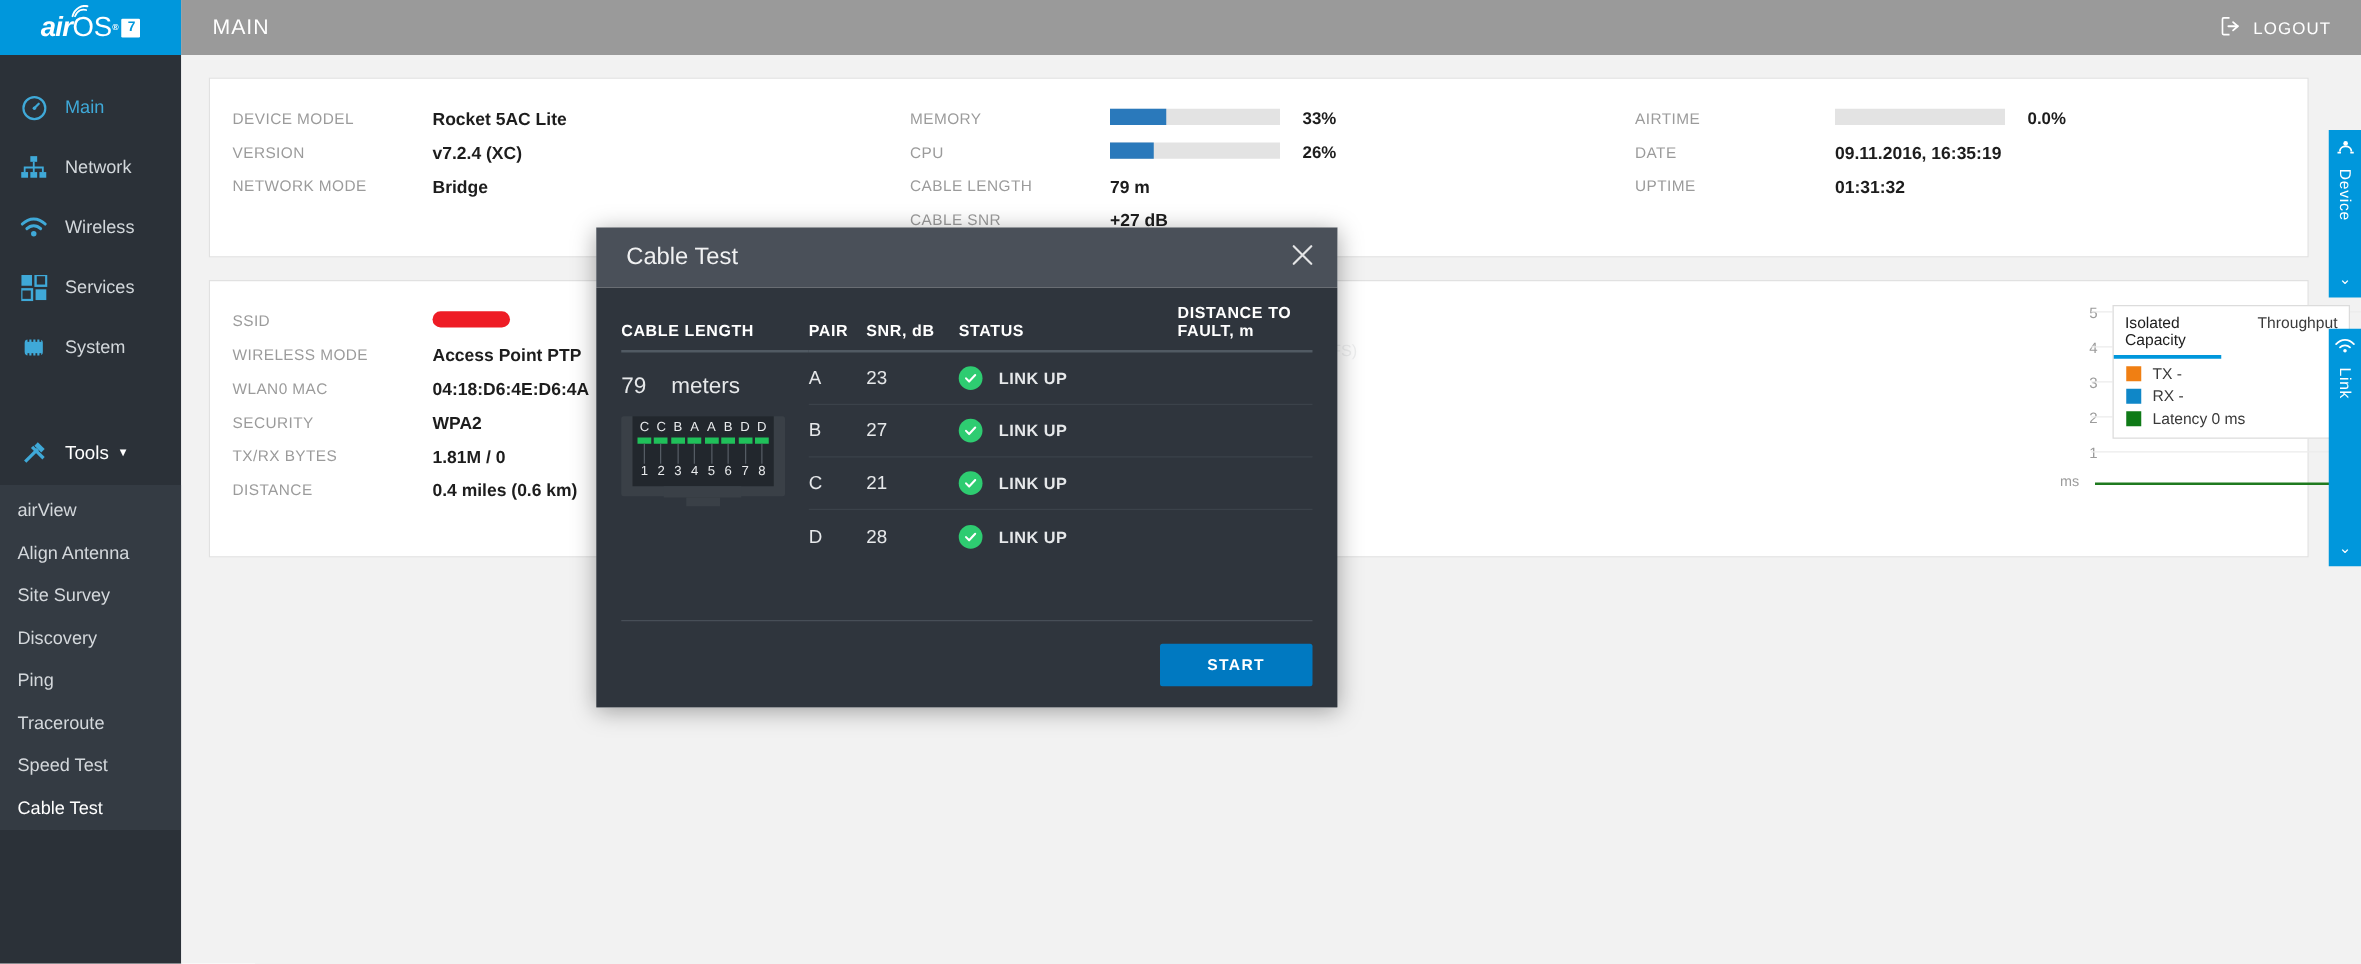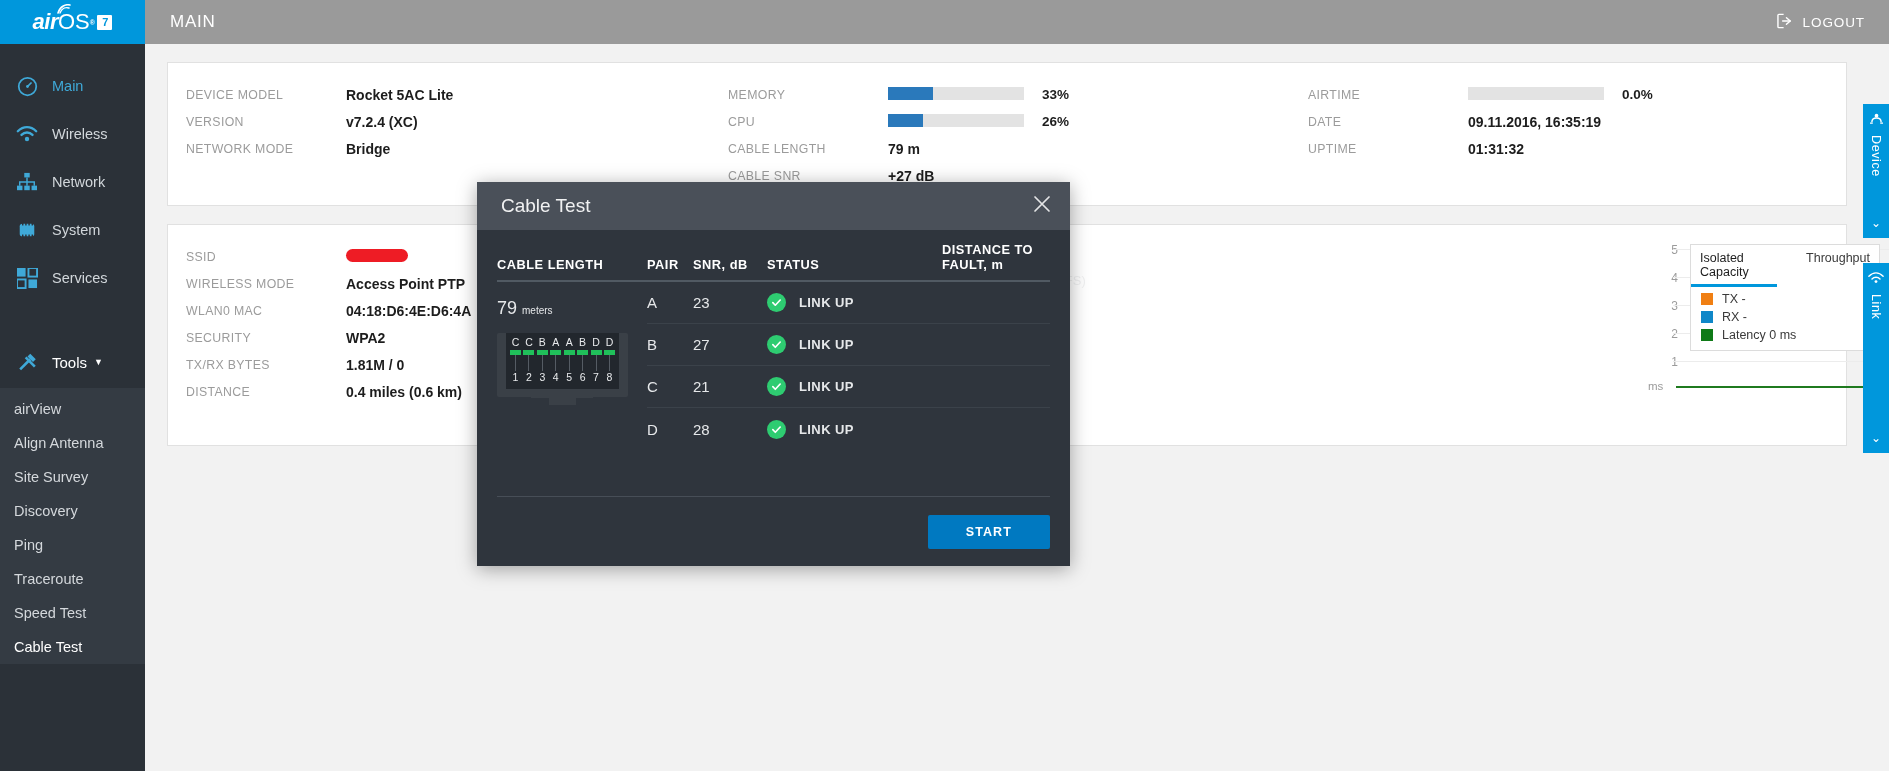--- a/index.html
+++ b/index.html
@@ -183,21 +183,21 @@
   .ct-right { flex: 1; }
 
   .ct-head {
     display: flex; align-items: flex-end;
     color: #ffffff; font-size: 12.8px; font-weight: 700; letter-spacing: 0.5px;
     height: 22px;
   }
   .ct-underline { height: 2px; background: #515a63; margin-top: 8px; }
 
   .ct-len { color: #e6e8ea; font-size: 18px; margin-top: 16px; }
-  .ct-len .unit { font-size: 10px; margin-left: 5px; }
+  .ct-len .unit { font-size: 18px; margin-left: 20px; }
 
   .rj45 { margin-top: 14px; width: 131px; }
   .rj45 .body {
     background: #3a4047; width: 131px; height: 64px; position: relative;
     border-radius: 2px;
   }
   .rj45 .inner {
     position: absolute; left: 9px; top: 0; width: 113px; height: 56px;
     background: #22272d;
   }
@@ -270,75 +270,75 @@
 
       <div class="nav-item active">
         <span class="ico">
           <svg width="21" height="21" viewBox="0 0 24 24">
               <circle cx="12" cy="12" r="10" fill="none" stroke="#3fa9d8" stroke-width="2"></circle>
               <path d="M12 12 L16 8" stroke="#3fa9d8" stroke-width="2" stroke-linecap="round"></path>
               <circle cx="12" cy="12" r="1.6" fill="#3fa9d8"></circle>
             </svg>
         </span>
         <span class="lbl">Main</span>
-      </div>
-
-      <div class="nav-item">
-        <span class="ico">
-          <svg width="22" height="18" viewBox="0 0 24 18">
-              <path d="M2 6 C8 0, 16 0, 22 6" stroke="#3fa9d8" stroke-width="2.6" fill="none" stroke-linecap="round"></path>
-              <path d="M6 10 C9.5 6.5, 14.5 6.5, 18 10" stroke="#3fa9d8" stroke-width="2.6" fill="none" stroke-linecap="round"></path>
-              <circle cx="12" cy="14.5" r="2.4" fill="#3fa9d8"></circle>
-            </svg>
-        </span>
-        <span class="lbl">Wireless</span>
       </div>
 
       <div class="nav-item">
         <span class="ico">
           <svg width="22" height="20" viewBox="0 0 24 22">
               <rect x="9" y="1" width="6" height="5" fill="#3fa9d8"></rect>
               <rect x="1" y="15" width="6" height="5" fill="#3fa9d8"></rect>
               <rect x="9" y="15" width="6" height="5" fill="#3fa9d8"></rect>
               <rect x="17" y="15" width="6" height="5" fill="#3fa9d8"></rect>
               <path d="M12 6 L12 11 M4 15 L4 11 L20 11 L20 15 M12 11 L12 15" stroke="#3fa9d8" stroke-width="1.6" fill="none"></path>
             </svg>
         </span>
         <span class="lbl">Network</span>
+      </div>
+
+      <div class="nav-item">
+        <span class="ico">
+          <svg width="22" height="18" viewBox="0 0 24 18">
+              <path d="M2 6 C8 0, 16 0, 22 6" stroke="#3fa9d8" stroke-width="2.6" fill="none" stroke-linecap="round"></path>
+              <path d="M6 10 C9.5 6.5, 14.5 6.5, 18 10" stroke="#3fa9d8" stroke-width="2.6" fill="none" stroke-linecap="round"></path>
+              <circle cx="12" cy="14.5" r="2.4" fill="#3fa9d8"></circle>
+            </svg>
+        </span>
+        <span class="lbl">Wireless</span>
+      </div>
+
+      <div class="nav-item">
+        <span class="ico">
+          <svg width="21" height="21" viewBox="0 0 22 22">
+              <rect x="0" y="0" width="9" height="9" fill="#3fa9d8"></rect>
+              <rect x="12" y="0" width="9" height="9" fill="none" stroke="#3fa9d8" stroke-width="2"></rect>
+              <rect x="0" y="12" width="9" height="9" fill="none" stroke="#3fa9d8" stroke-width="2"></rect>
+              <rect x="12" y="12" width="9" height="9" fill="#3fa9d8"></rect>
+            </svg>
+        </span>
+        <span class="lbl">Services</span>
       </div>
 
       <div class="nav-item">
         <span class="ico">
           <svg width="22" height="20" viewBox="0 0 24 22">
               <rect x="4" y="4" width="16" height="14" rx="3" fill="#3fa9d8"></rect>
               <g fill="#2b3138">
                 <rect x="6.5" y="2" width="1.6" height="4"></rect>
                 <rect x="10" y="2" width="1.6" height="4"></rect>
                 <rect x="13.5" y="2" width="1.6" height="4"></rect>
                 <rect x="17" y="2" width="1.6" height="4"></rect>
                 <rect x="6.5" y="16" width="1.6" height="5"></rect>
                 <rect x="10" y="16" width="1.6" height="5"></rect>
                 <rect x="13.5" y="16" width="1.6" height="5"></rect>
                 <rect x="17" y="16" width="1.6" height="5"></rect>
               </g>
             </svg>
         </span>
         <span class="lbl">System</span>
-      </div>
-
-      <div class="nav-item">
-        <span class="ico">
-          <svg width="21" height="21" viewBox="0 0 22 22">
-              <rect x="0" y="0" width="9" height="9" fill="#3fa9d8"></rect>
-              <rect x="12" y="0" width="9" height="9" fill="none" stroke="#3fa9d8" stroke-width="2"></rect>
-              <rect x="0" y="12" width="9" height="9" fill="none" stroke="#3fa9d8" stroke-width="2"></rect>
-              <rect x="12" y="12" width="9" height="9" fill="#3fa9d8"></rect>
-            </svg>
-        </span>
-        <span class="lbl">Services</span>
       </div>
     </div>
 
     <div class="tools-header">
       <span class="ico">
         <svg width="23" height="22" viewBox="0 0 24 24">
           <path d="M3 19 L14 8 L16 10 L5 21 Z" fill="#3fa9d8"></path>
           <path d="M15 3 L21 9 L18 12 L12 6 Z" fill="#3fa9d8"></path>
           <path d="M19 18 L9 8 L11 6 L21 16 Z" fill="#3fa9d8"></path>
         </svg>

